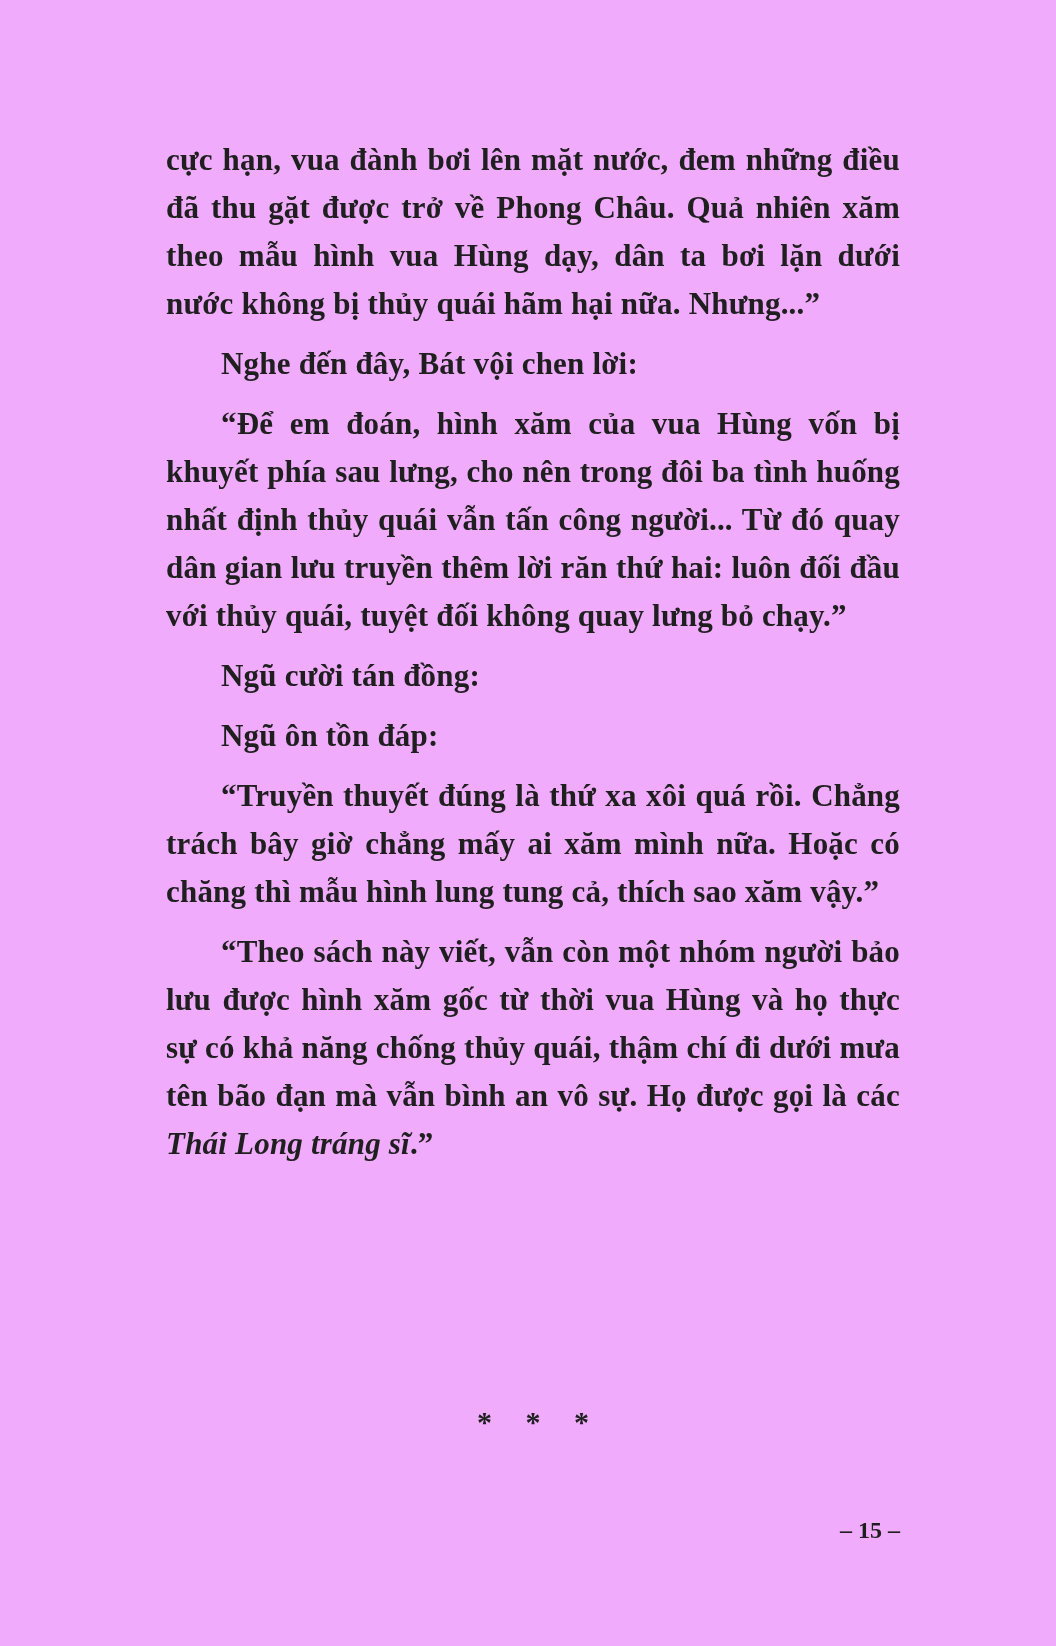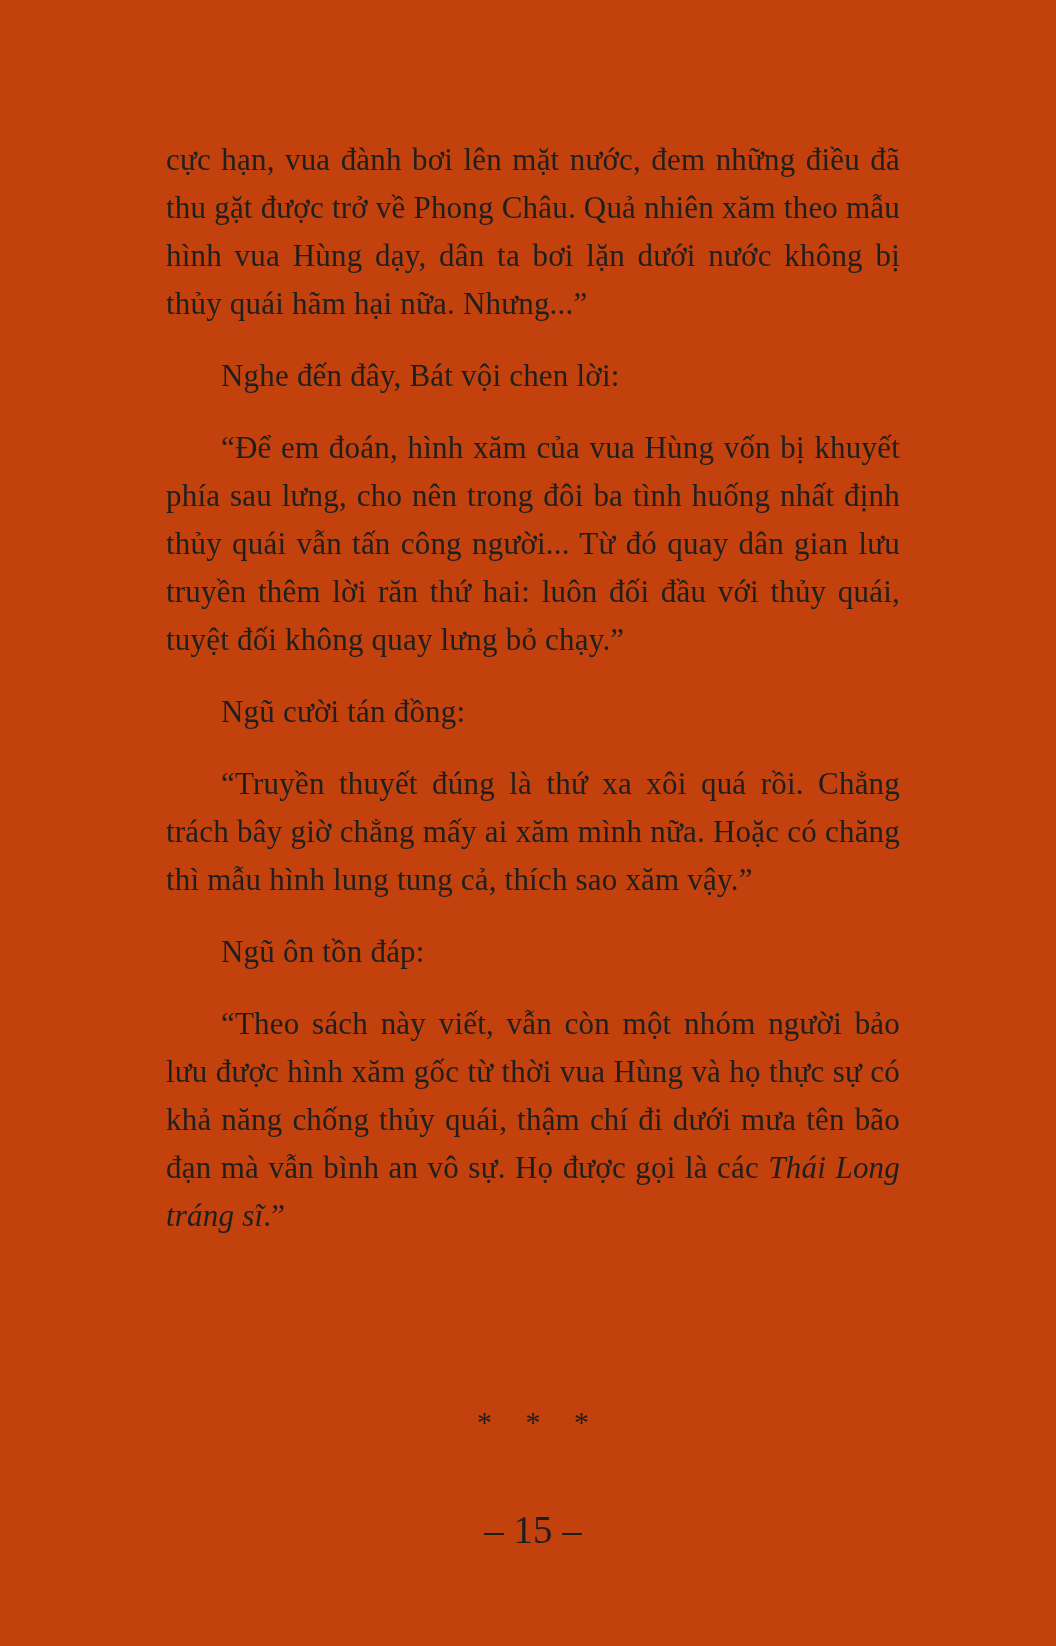--- a/index.html
+++ b/index.html
@@ -11,37 +11,38 @@
     height: 1646px;
     background: #ffffff;
     font-family: "Liberation Serif", "DejaVu Serif", serif;
     color: #1f1f1f;
     position: relative;
     overflow: hidden;
   }
   .page {
     position: absolute;
     inset: 0;
-    background: #c2410c;
+    background: #f0abfc;
+    font-weight: bold;
   }
   .text-block {
     position: absolute;
     left: 166px;
     top: 136px;
     width: 734px;
     font-size: 31px;
     line-height: 48px;
     text-align: justify;
     letter-spacing: 0.2px;
   }
   .para {
     margin: 0;
   }
   .para + .para {
-    margin-top: 24px;
+    margin-top: 12px;
   }
   .indent {
     text-indent: 55px;
   }
   .italic {
     font-style: italic;
   }
   .separator {
     position: absolute;
     left: 166px;
@@ -51,45 +52,45 @@
     font-size: 30px;
     line-height: 48px;
     word-spacing: 26px;
     color: #1f1f1f;
   }
   .page-number {
     position: absolute;
     left: 166px;
     top: 1510px;
     width: 734px;
-    text-align: center;
-    font-size: 39px;
+    text-align: right;
+    font-size: 24px;
     line-height: 40px;
     color: #1f1f1f;
   }
 </style>
 </head>
 <body>
 
 <div class="page">
 
   <main class="text-block">
     <p class="para">cực hạn, vua đành bơi lên mặt nước, đem những điều đã thu gặt được trở về Phong Châu. Quả nhiên xăm theo mẫu hình vua Hùng dạy, dân ta bơi lặn dưới nước không bị thủy quái hãm hại nữa. Nhưng...”</p>
 
     <p class="para indent">Nghe đến đây, Bát vội chen lời:</p>
 
     <p class="para indent">“Để em đoán, hình xăm của vua Hùng vốn bị khuyết phía sau lưng, cho nên trong đôi ba tình huống nhất định thủy quái vẫn tấn công người... Từ đó quay dân gian lưu truyền thêm lời răn thứ hai: luôn đối đầu với thủy quái, tuyệt đối không quay lưng bỏ chạy.”</p>
 
     <p class="para indent">Ngũ cười tán đồng:</p>
 
 
 
+    <p class="para indent">Ngũ ôn tồn đáp:</p>
+
     <p class="para indent">“Truyền thuyết đúng là thứ xa xôi quá rồi. Chẳng trách bây giờ chẳng mấy ai xăm mình nữa. Hoặc có chăng thì mẫu hình lung tung cả, thích sao xăm vậy.”</p>
-
-    <p class="para indent">Ngũ ôn tồn đáp:</p>
 
     <p class="para indent">
       <span>“Theo sách này viết, vẫn còn một nhóm người bảo lưu được hình xăm gốc từ thời vua Hùng và họ thực sự có khả năng chống thủy quái, thậm chí đi dưới mưa tên bão đạn mà vẫn bình an vô sự. Họ được gọi là các </span><span class="italic">Thái Long tráng sĩ</span><span>.”</span>
     </p>
   </main>
 
   <div class="separator">* * *</div>
 
   <div class="page-number">– 15 –</div>
 

